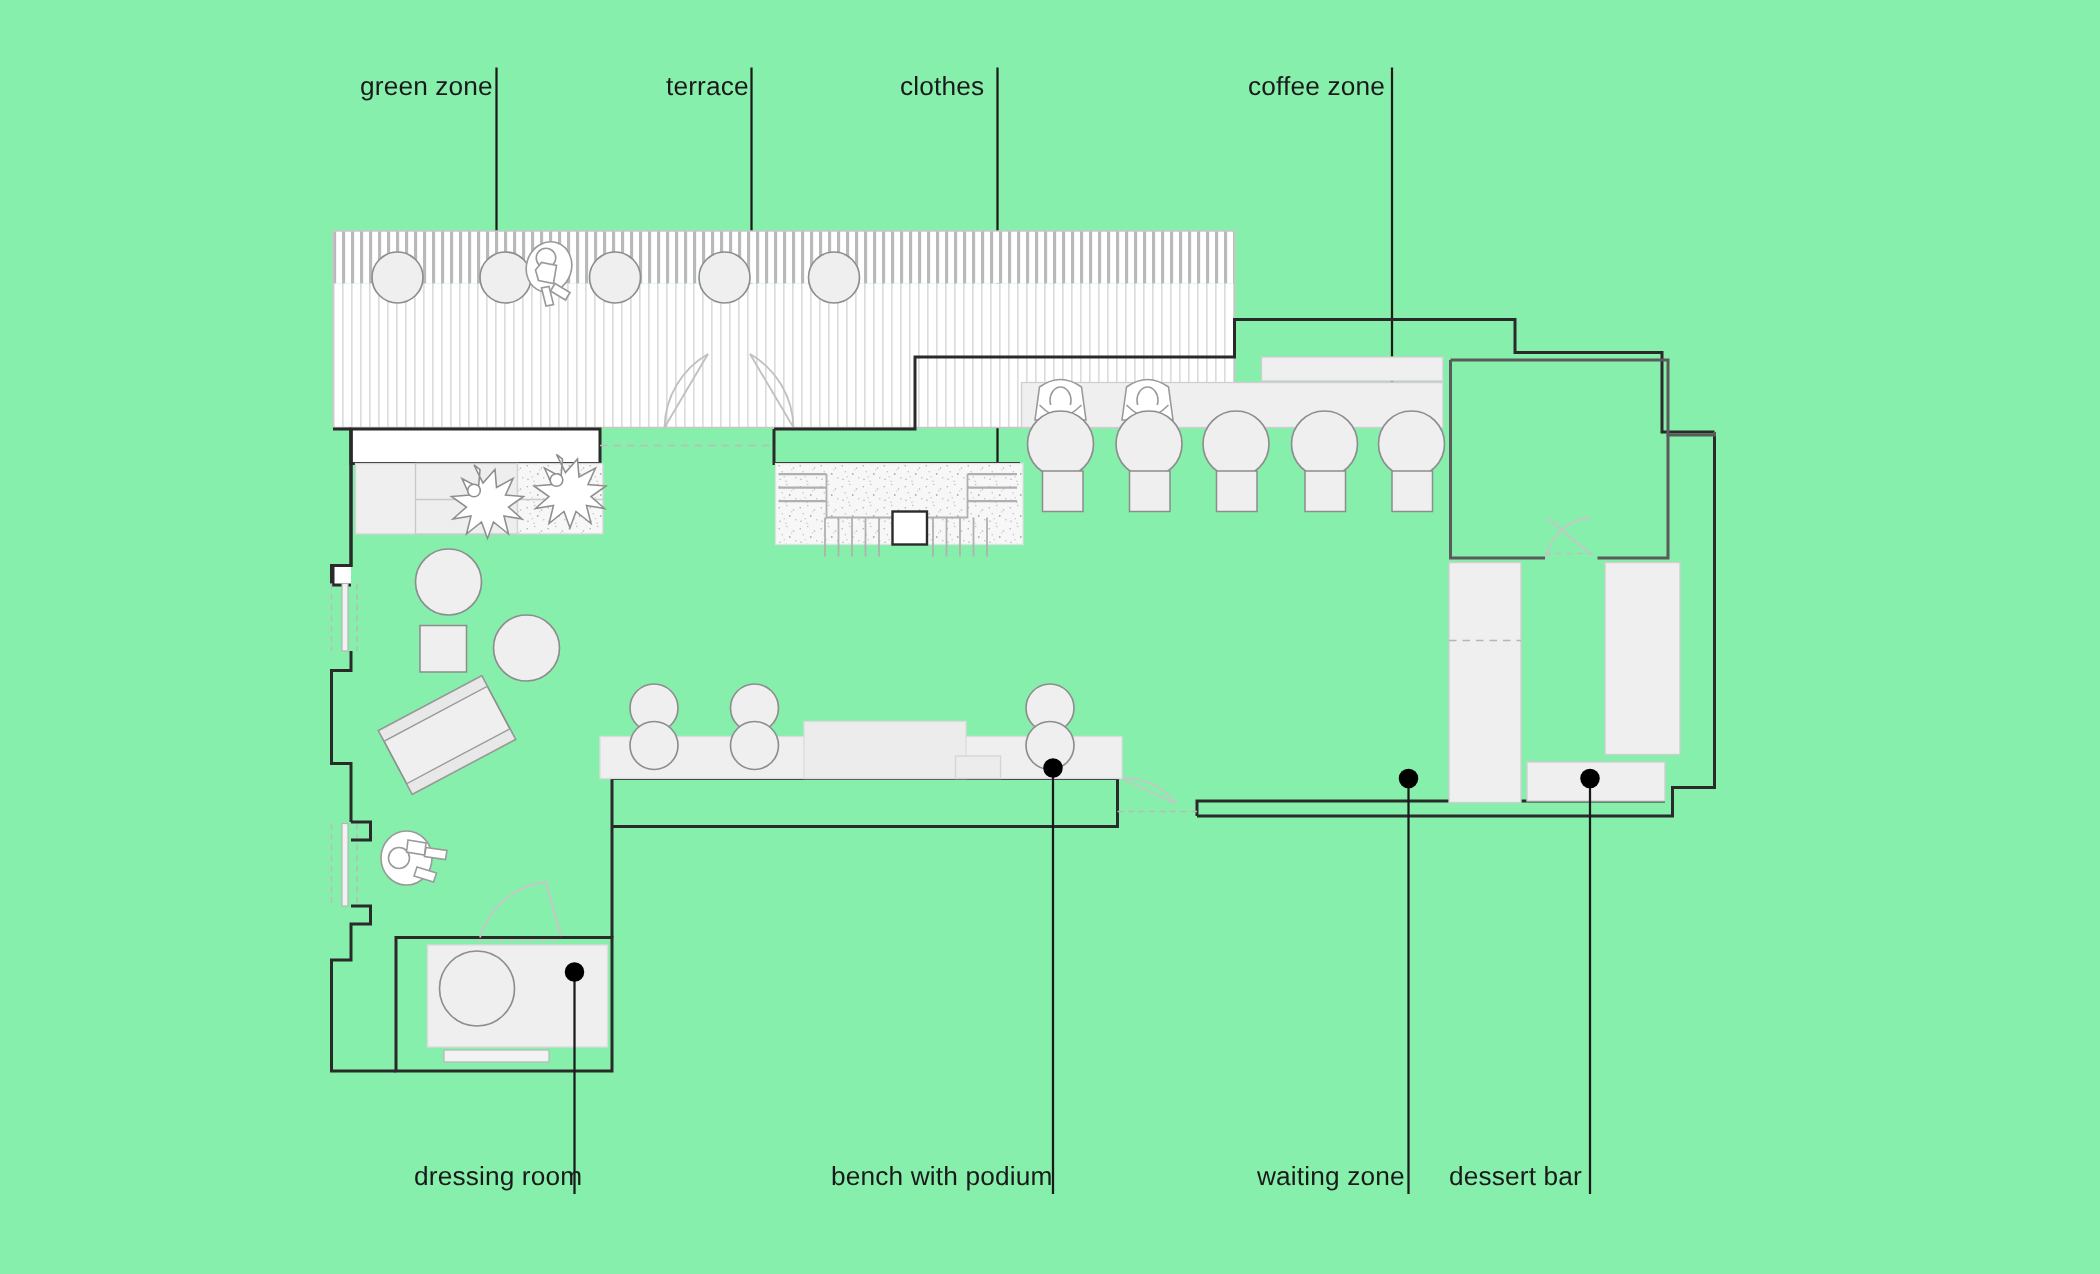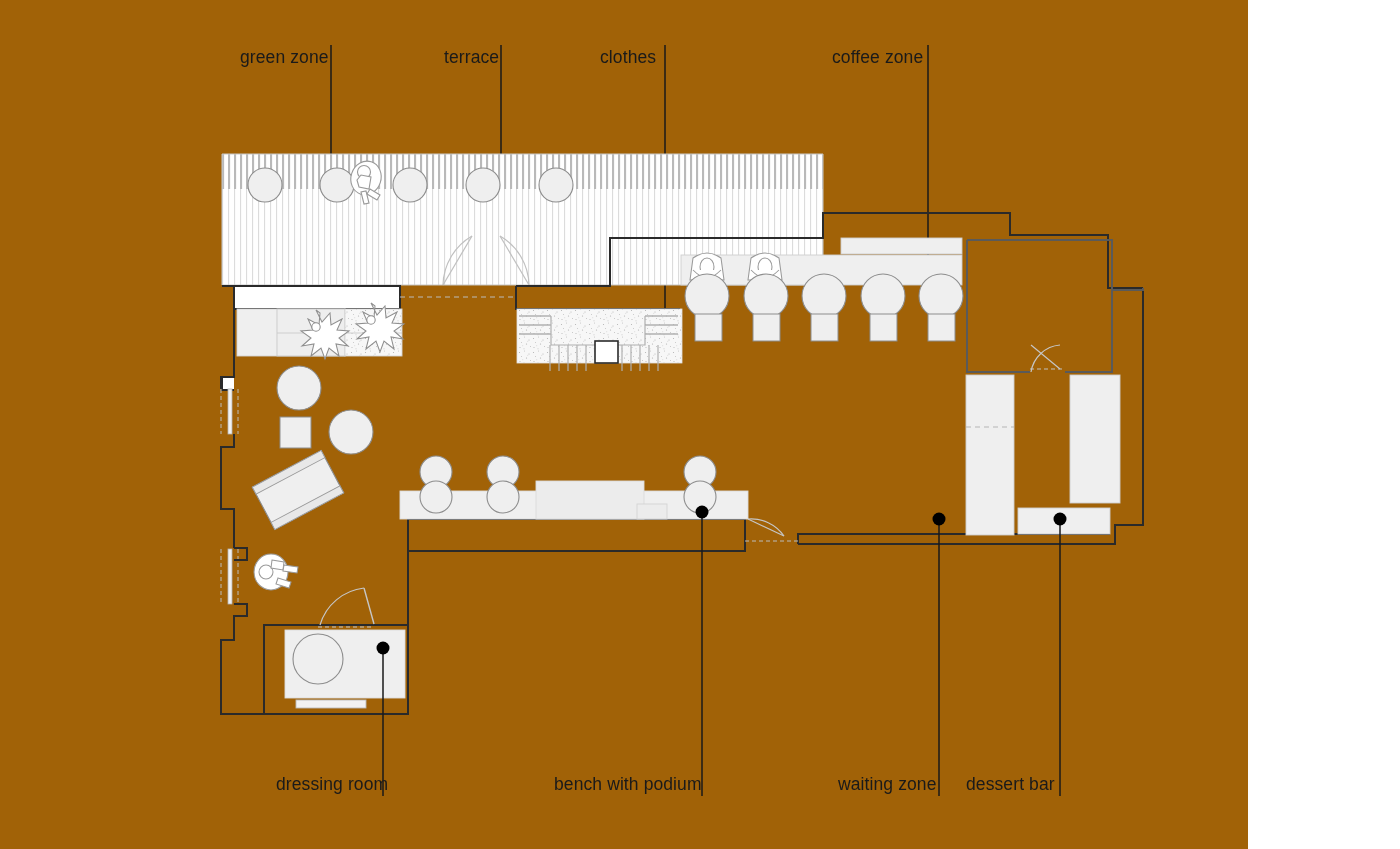--- a/index.html
+++ b/index.html
@@ -9,23 +9,23 @@
     background: #ffffff;
   }
   body {
     width: 1400px;
     height: 849px;
     font-family: "Liberation Sans", sans-serif;
     overflow: hidden;
   }
   #plan-root {
     position: relative;
-    width: 1248px;
+    width: 1400px;
     height: 849px;
-    background: #a16207;
+    background: #86efac;
   }
   svg.plan-svg {
     display: block;
     width: 1400px;
     height: 849px;
   }
   .anno-text {
     font-family: "Liberation Sans", sans-serif;
     font-size: 17.5px;
     fill: #1a1a1a;

